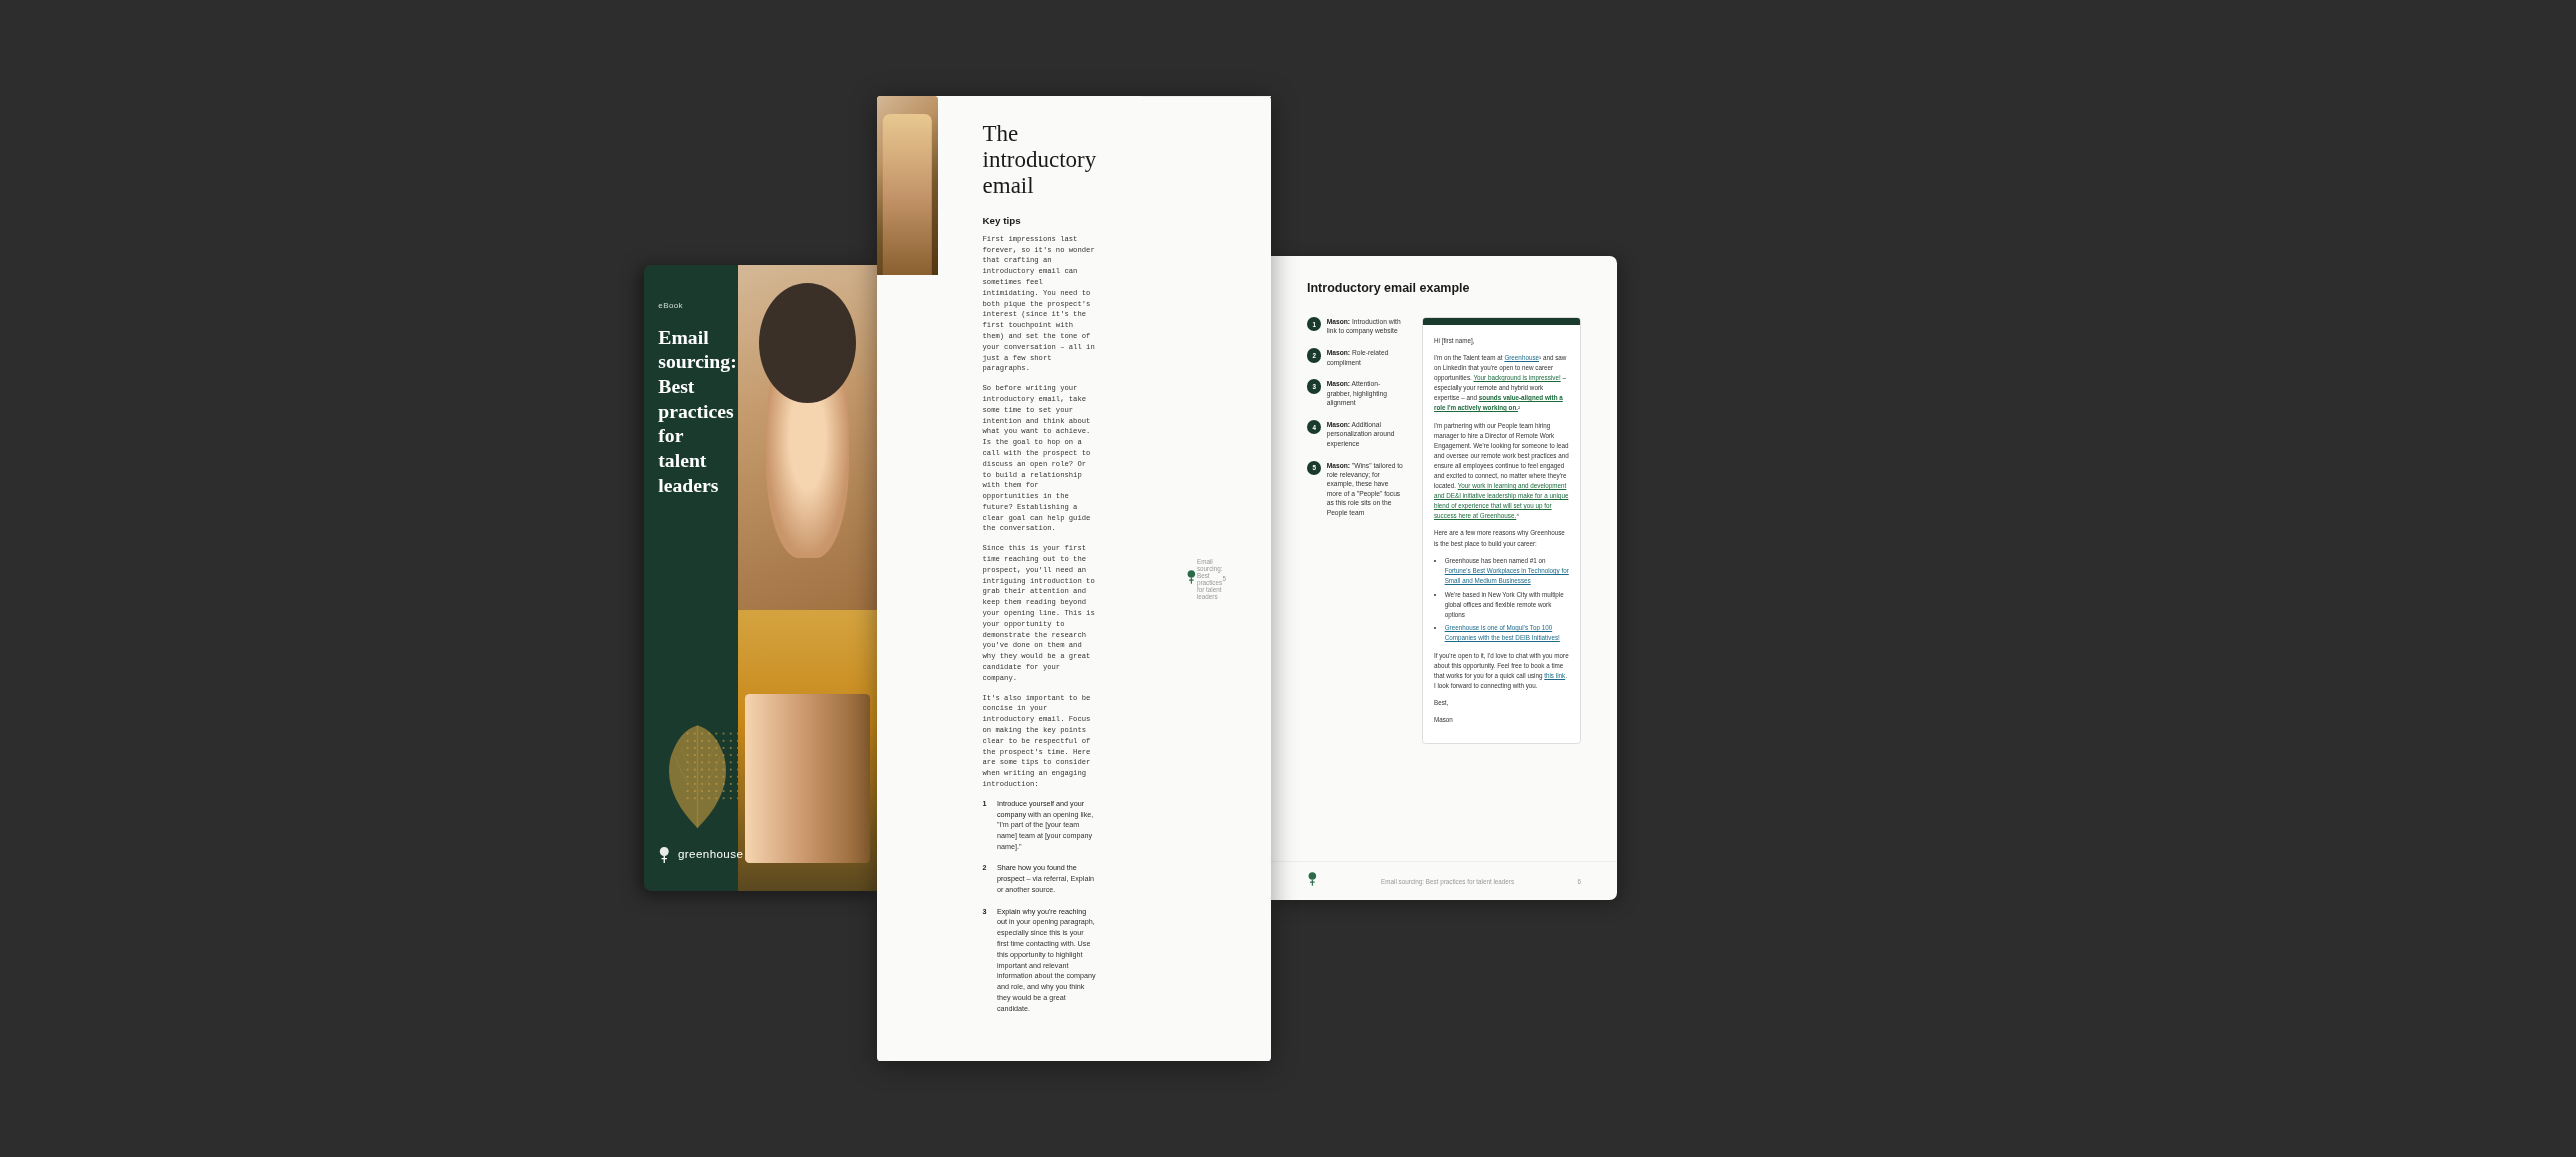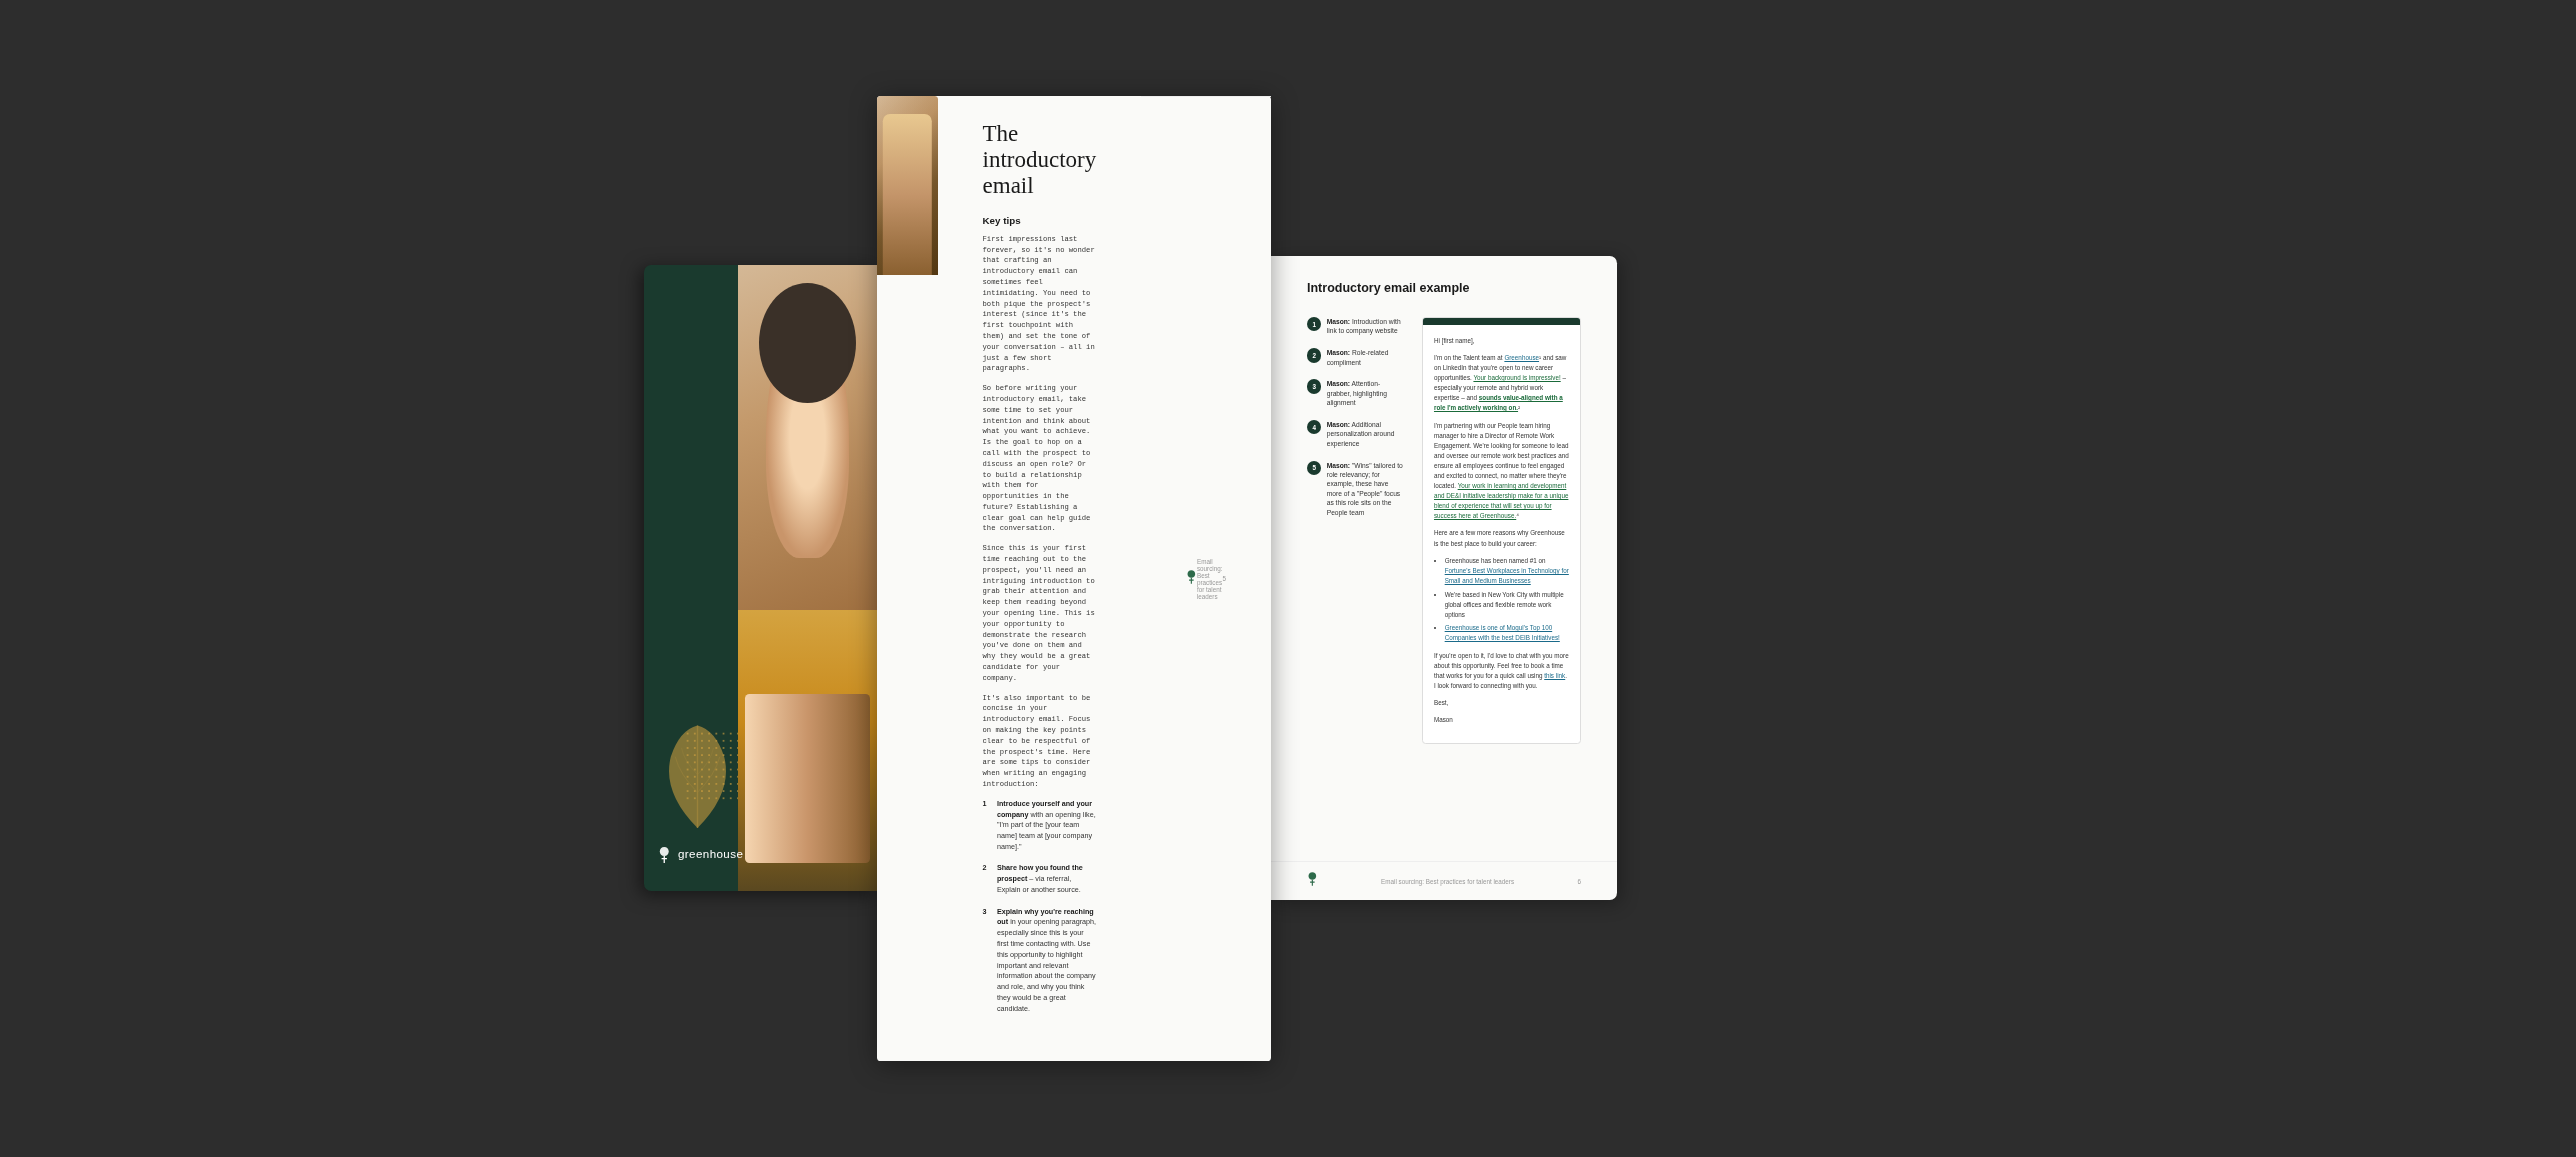--- a/index.html
+++ b/index.html
@@ -238,21 +238,21 @@
     }
 
     .page-content .numbered-item .item-text {
       font-size: 7.2px;
       line-height: 1.5;
       color: #333;
       font-family: 'Arial', sans-serif;
     }
 
     .page-content .numbered-item .item-text strong {
-      font-weight: bold;
+      font-weight: normal;
       color: #1a1a1a;
     }
 
     .page-footer {
       display: flex;
       justify-content: space-between;
       align-items: center;
       padding: 9px 45px;
       border-top: 0.9px solid #eee;
     }
@@ -412,20 +412,24 @@
       padding: 9px 36px;
     }
 
   </style>
 </head>
 <body>
 
 <div class="pages-container">
 
   <div class="page-cover">
+    <div class="content">
+      <div class="ebook-label">eBook</div>
+      <div class="title">Email sourcing: Best practices for talent leaders</div>
+    </div>
 
     <div class="photo-strip">
       <div class="person-img"></div>
       <div class="team-photo"></div>
     </div>
 
     <div class="dot-pattern"></div>
 
     <div class="leaf-decoration">
       <svg viewBox="0 0 100 130" xmlns="http://www.w3.org/2000/svg">

